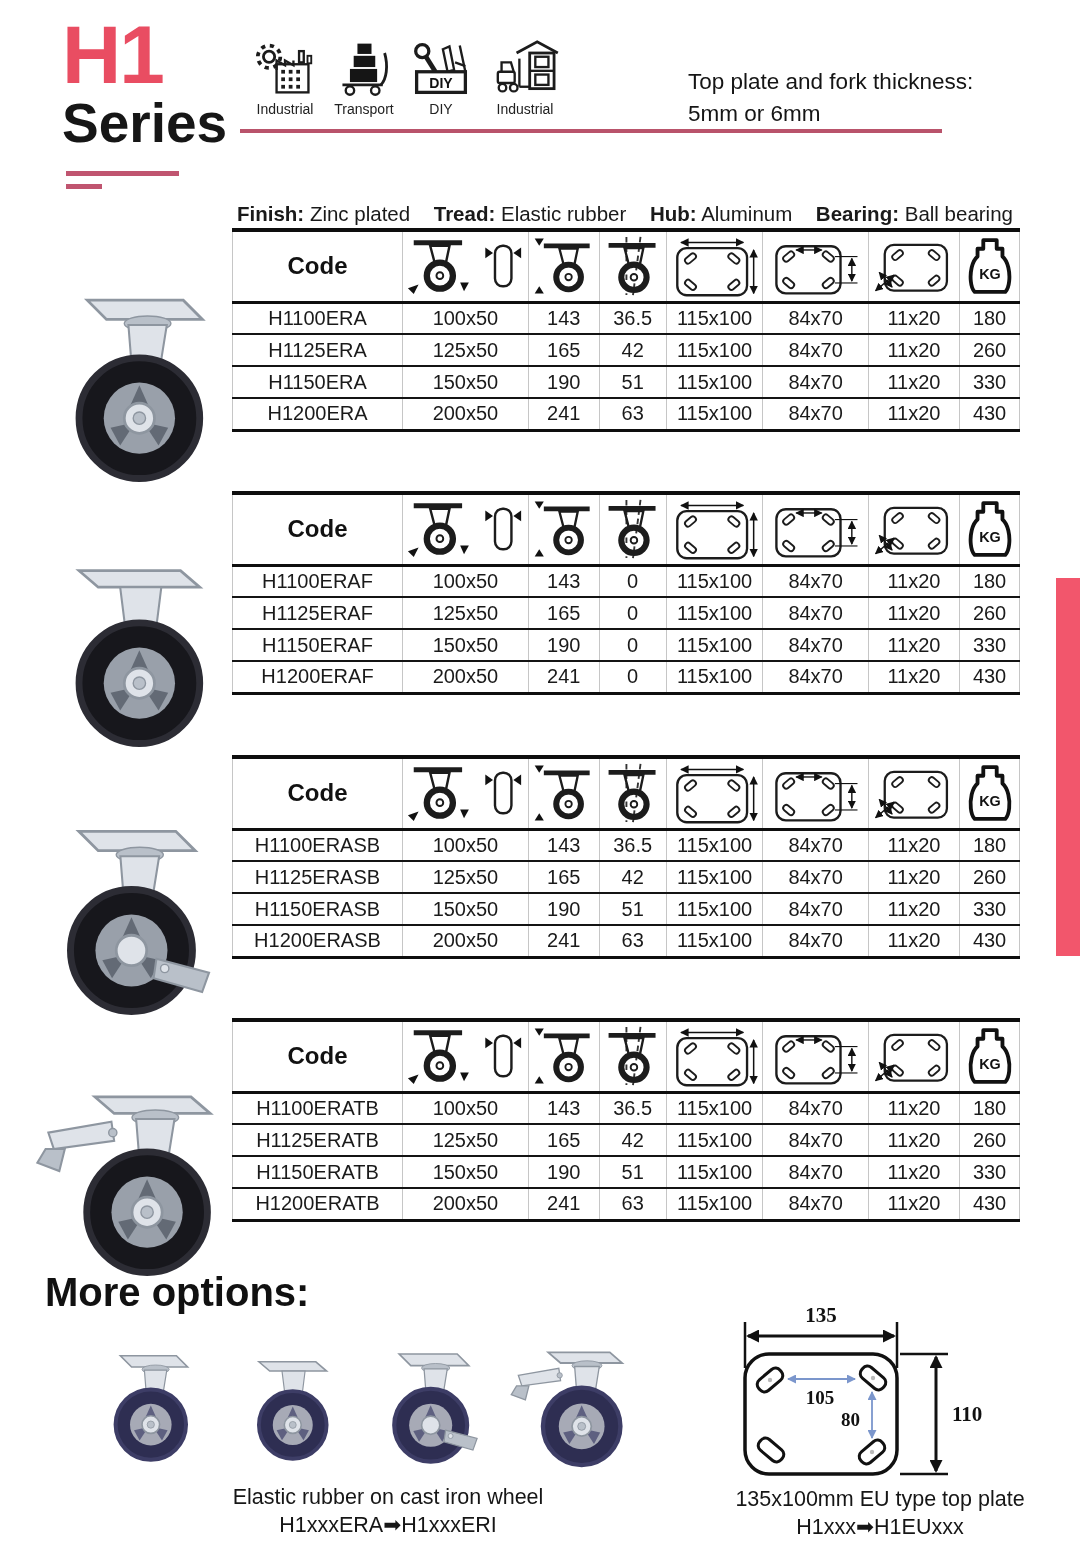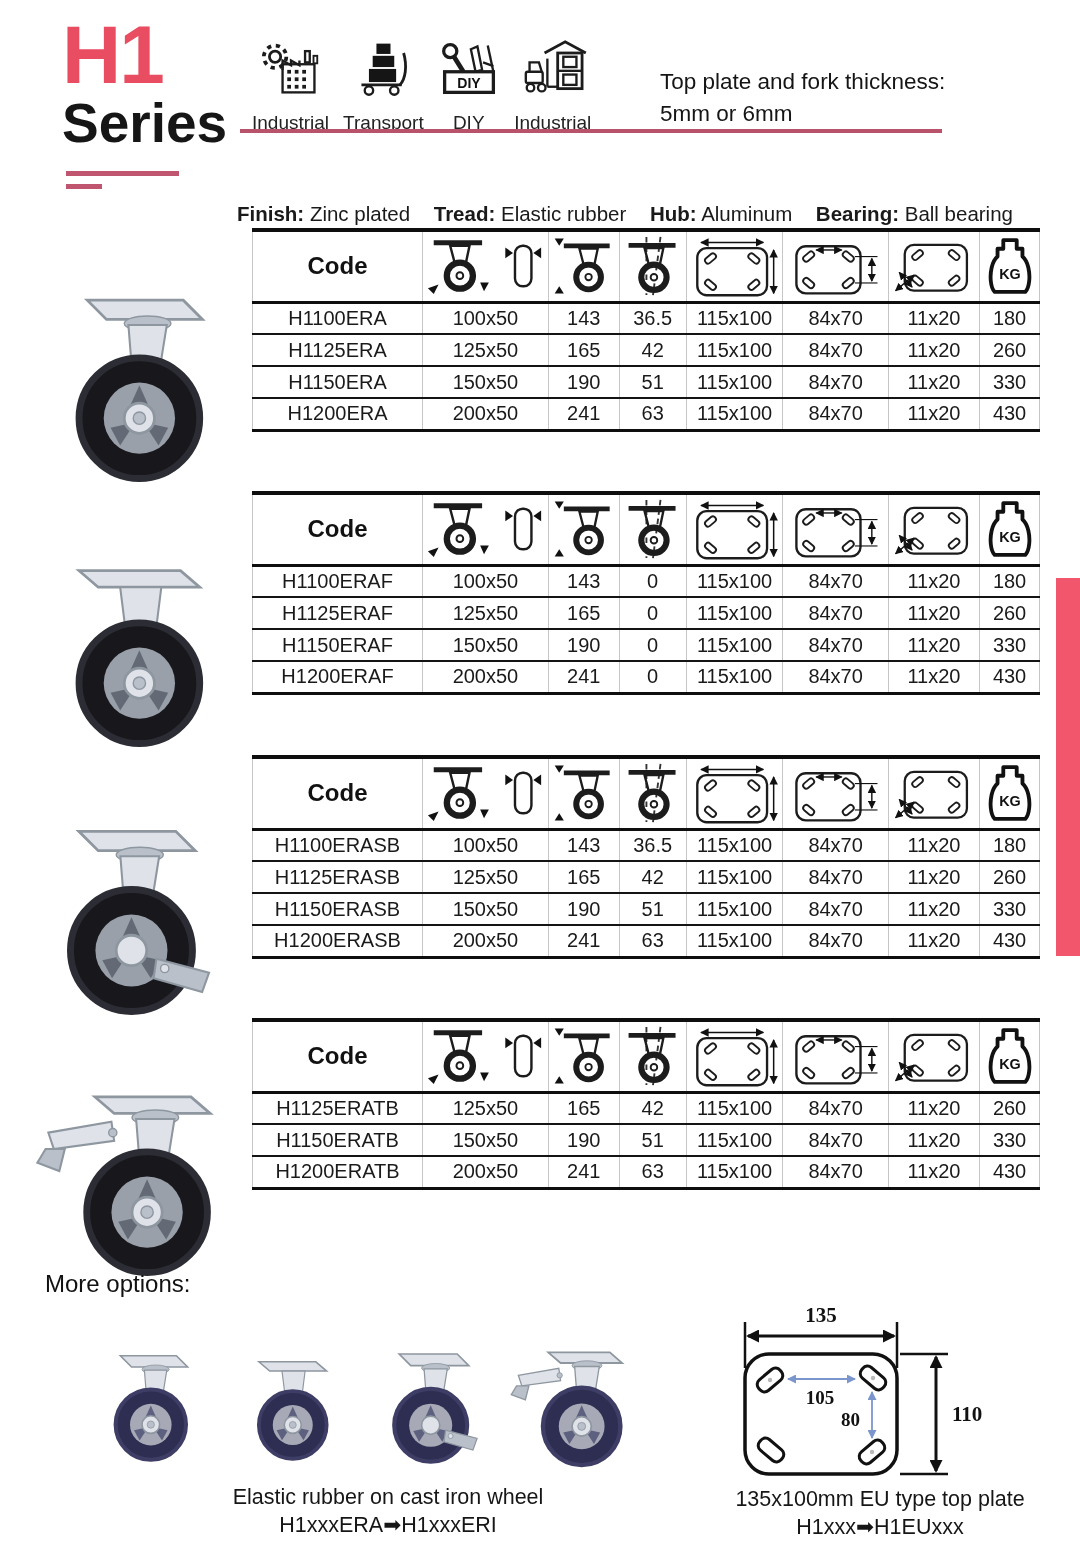--- a/index.html
+++ b/index.html
@@ -12,32 +12,32 @@
   .brand-code  { left:62px; top:14px; font-size:82px; font-weight:700; line-height:1;
                  letter-spacing:-2px; color:#e94d62; }
   .brand-label { left:62px; top:96px; font-size:55px; font-weight:700; line-height:1; color:#161616;text-align:right; }
   .brand-rule1 { left:66px; top:171px; width:113px; height:5px; background:#c05570; }
   .brand-rule2 { left:66px; top:184px; width:36px;  height:5px; background:#c05570; }
 
   
   .apps { left:252px; top:38px; display:flex; align-items:flex-end; gap:14px; }
   .app  { display:flex; flex-direction:column; align-items:center; }
   .app svg { height:60px; }
-  .app-label { font-size:19px; margin-top:14px; color:#222; white-space:nowrap; }
-
-  .thickness { left:660px; top:66px; font-size:22.5px; line-height:1.42; color:#151515; }
+  .app-label { font-size:14px; margin-top:3px; color:#222; white-space:nowrap; }
+
+  .thickness { left:688px; top:66px; font-size:22.5px; line-height:1.42; color:#151515; }
   .top-rule  { left:240px; top:129px; width:702px; height:4px; background:#b9536b; }
 
   
   .specs { left:237px; top:202px; width:776px; display:flex; justify-content:space-between;
            font-size:20.5px; white-space:nowrap; }
   .spec-label { font-weight:700; }
 
   
-  .tblwrap { left:232px; width:788px;margin-left:20px; }
+  .tblwrap { left:232px; width:788px; }
   .t1 { top:228px; } .t2 { top:491px; } .t3 { top:755px; } .t4 { top:1018px; }
   table.spec-table { width:100%; border-collapse:collapse; table-layout:fixed;
                      border-top:4px solid #0e0e0e; border-bottom:3px solid #0e0e0e; }
   table.spec-table th { height:72px; border-bottom:3px solid #0e0e0e;
                         border-left:1px solid #c6c6c6; border-right:1px solid #c6c6c6;
                         vertical-align:middle; text-align:center; font-weight:400; }
   table.spec-table td { height:32px; font-size:20px; text-align:center; vertical-align:middle;
                         border-left:1px solid #c6c6c6; border-right:1px solid #c6c6c6;
                         border-bottom:2px solid #141414; }
   table.spec-table tbody tr:last-child td { border-bottom:none; }
@@ -55,21 +55,21 @@
   .c3 { left:40px;  top:823px;  width:194px; height:194px; }
   .c4 { left:28px;  top:1086px; width:208px; height:192px; }
   .b1 { left:98px;  top:1338px; width:104px; height:138px; }
   .b2 { left:242px; top:1340px; width:100px; height:136px; }
   .b3 { left:376px; top:1336px; width:116px; height:142px; }
   .b4 { left:506px; top:1334px; width:132px; height:146px; }
 
   .accent-bar { left:1056px; top:578px; width:24px; height:378px; background:#f2566c; }
 
   
-  .more-title { left:45px; top:1270px; font-size:24px; font-weight:400; color:#111; }
+  .more-title { left:45px; top:1270px; font-size:40px; font-weight:700; color:#111; }
   .caption { text-align:center; font-size:21.5px; line-height:1.28; color:#161616; }
   .cap1 { left:218px; top:1484px; width:340px; }
   .cap2 { left:706px; top:1486px; width:300px;margin-left:24px; }
   .diagram { left:700px; top:1294px; width:330px; height:188px; }
   .dim-label { font-family:"Liberation Serif",serif; font-weight:700; font-size:21px; fill:#111; }
 </style>
 </head>
 <body>
 
 <svg width="0" height="0" style="position:absolute" aria-hidden="true">
@@ -753,20 +753,30 @@
     </th>
     <th>
       <svg class="hicon kg-svg" width="46" height="60" viewBox="0 0 48 62">
         <path d="M17,4 L31,4 L31,13 L37,13 L37,21 C43,26 45,38 44,47 C43.5,52 42,56 40,58 L8,58 C6,56 4.5,52 4,47 C3,38 5,26 11,21 L11,13 L17,13 Z" fill="none" stroke="#111" stroke-width="4" stroke-linejoin="round"></path>
         <text x="24" y="45">KG</text>
       </svg>
     </th>
   </tr>
 </thead>
         <tbody>
+          <tr>
+            <td>H1100ERATB</td>
+            <td>100x50</td>
+            <td>143</td>
+            <td>36.5</td>
+            <td>115x100</td>
+            <td>84x70</td>
+            <td>11x20</td>
+            <td>180</td>
+          </tr>
           <tr>
             <td>H1125ERATB</td>
             <td>125x50</td>
             <td>165</td>
             <td>42</td>
             <td>115x100</td>
             <td>84x70</td>
             <td>11x20</td>
             <td>260</td>
           </tr>

